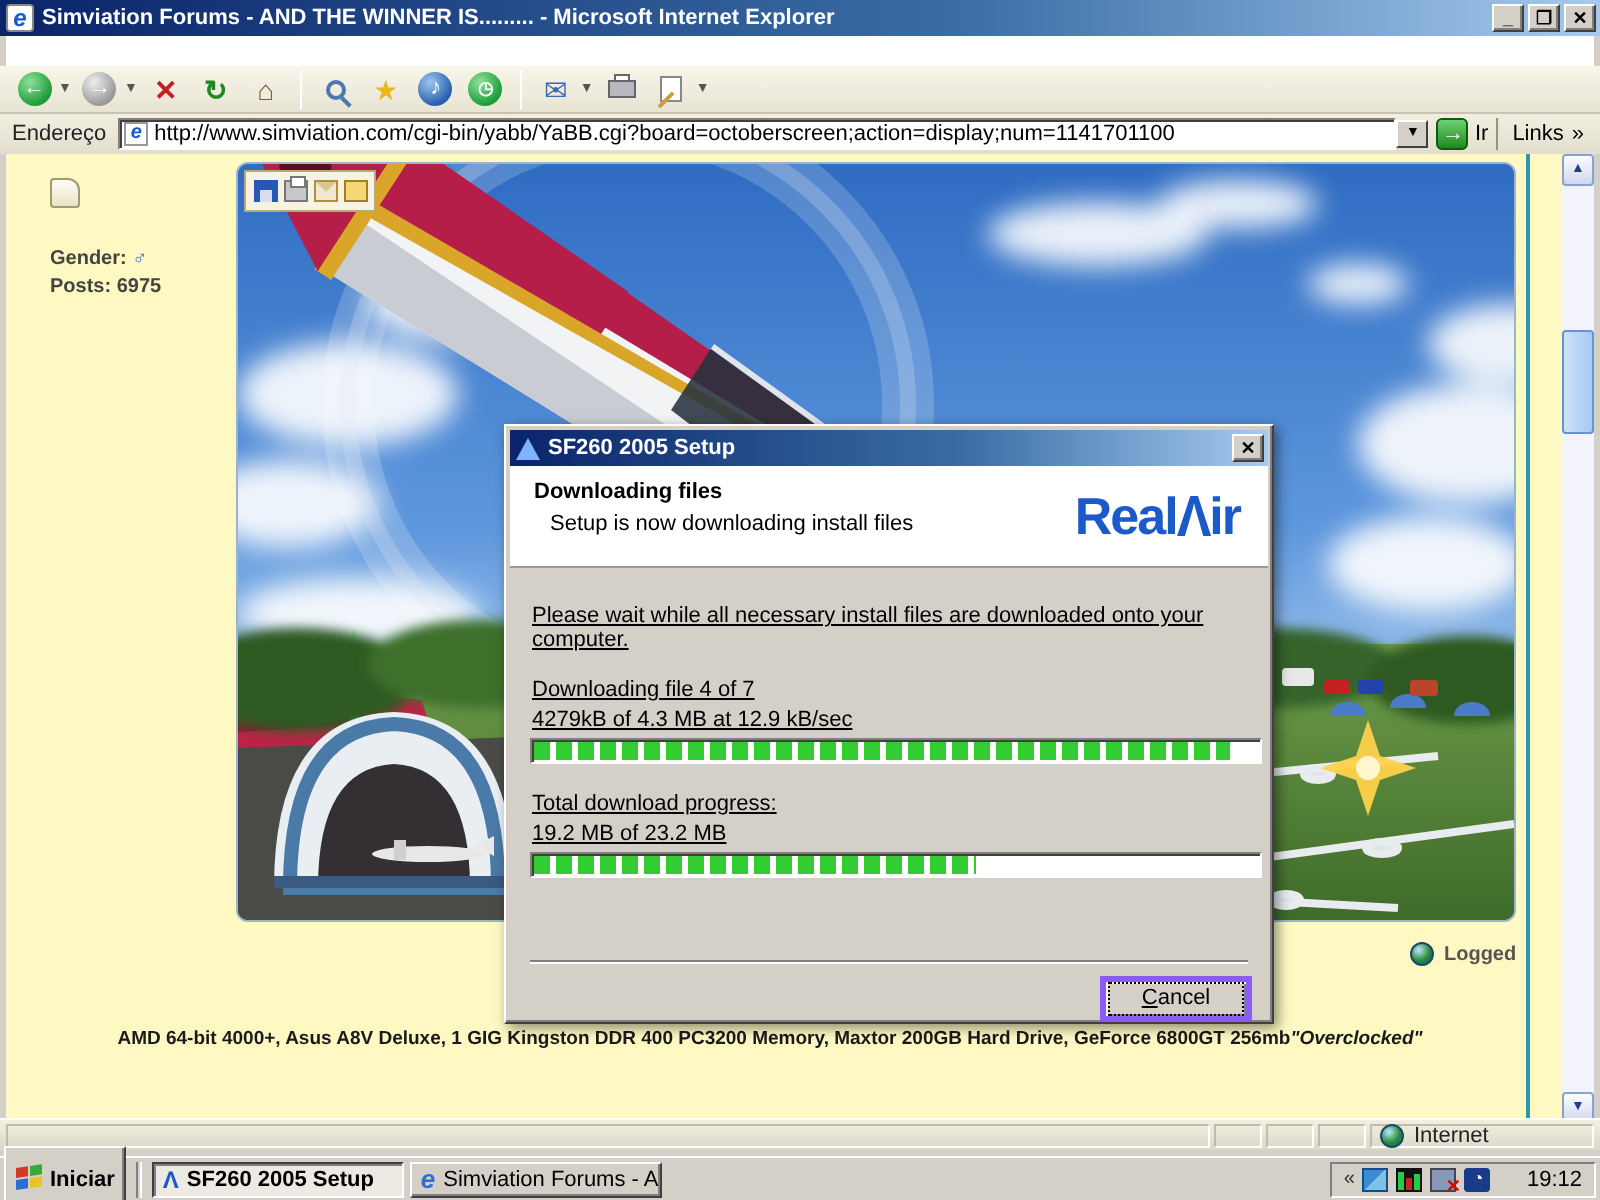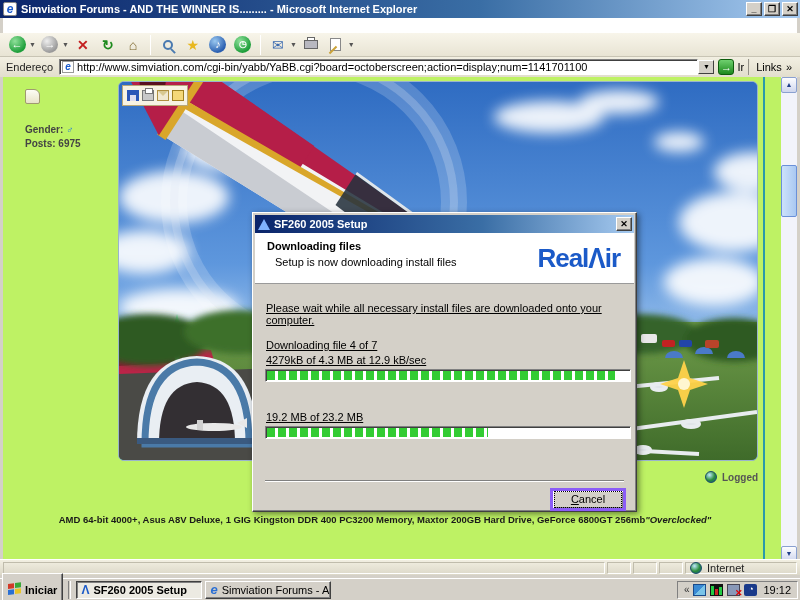--- a/index.html
+++ b/index.html
@@ -49,21 +49,21 @@
     border:1px solid #999; color:#1a5acc; font-size:10px; line-height:10px; text-align:center; font-style:italic; font-weight:bold;}
   .addr-url { white-space:nowrap; color:#000; }
   .addr-dd { width:16px; height:14px; background:#d4d0c8; border:1px solid; border-color:#fff #404040 #404040 #fff;
     font-size:7px; text-align:center; line-height:12px; flex:none; }
   .go-btn { display:flex; align-items:center; gap:3px; margin:0 4px; }
   .go-icon { width:16px; height:16px; border-radius:3px; background:linear-gradient(#6fd06f,#1d8a1d);
     color:#fff; text-align:center; line-height:15px; font-weight:bold; border:1px solid #0d5c0d; }
   .links { display:flex; align-items:center; gap:4px; padding:0 6px; border-left:2px groove #e8e4d4; height:16px; }
 
   
-  .content { position:absolute; left:0; right:0; top:77px; height:485px; background:#bef264; overflow:hidden; }
+  .content { position:absolute; left:0; right:0; top:77px; height:485px; background:#fef9c3; overflow:hidden; }
   .note-icon { position:absolute; left:22px; top:12px; width:15px; height:15px;
     background:linear-gradient(#fdfdf5,#e8e4c8); border:1px solid #a09a70; border-radius:2px 6px 2px 2px; }
   .userinfo { position:absolute; left:22px; top:46px; font-size:10px; font-weight:bold; color:#444; line-height:14px; }
   .male { color:#2a7fd4; }
 
   .sim-image { position:absolute; left:115px; top:4px; width:640px; height:380px;
     border-radius:6px; overflow:hidden; border:1px solid #9ab4cc; background:#3d7ccf; }
   .img-toolbar { position:absolute; left:3px; top:3px; width:66px; height:21px; background:#f7f3e3;
     border:1px solid #b8a878; display:flex; align-items:center; justify-content:space-around; padding:0 2px; z-index:5; }
   .mini { width:12px; height:11px; position:relative; }
@@ -149,21 +149,21 @@
     border:1px solid; border-color:#808080 #fff #fff #808080; }
   .tray-chev { font-size:10px; color:#333; }
   .tray-ico { width:13px; height:12px; }
   .t-net { background:linear-gradient(135deg,#3a8ad4 50%,#7ac4e8 50%); border:1px solid #1a4a8a; }
   .t-meter { background:#111; display:flex; align-items:flex-end; gap:1px; padding:1px; }
   .t-meter i { width:3px; background:#22cc44; display:block; }
   .t-meter i.r { background:#cc2222; }
   .t-redx { background:#8898b8; border:1px solid #445; position:relative; }
   .t-redx:after { content:"✕"; position:absolute; right:-3px; bottom:-3px; color:#d00; font-size:9px; font-weight:bold; }
   .t-play { background:#1a3a8a; border-radius:2px; color:#fff; font-size:9px; text-align:center; line-height:11px; }
-  .clock { font-size:11px; color:#000; margin-left:2px;text-align:center; }
+  .clock { font-size:11px; color:#000; margin-left:14px;text-align:center; }
 </style>
 </head>
 <body>
 
 <div class="ie-window">
 
   <div class="titlebar">
     <div class="ie-icon">e</div>
     <div class="ttl">Simviation Forums - AND THE WINNER IS......... - Microsoft Internet Explorer</div>
     <div class="winbtns">
@@ -384,20 +384,21 @@
         <div class="dlg-subheading">Setup is now downloading install files</div>
         <div class="brand"><span>Real</span><span class="acc">Λ</span><span>ir</span></div>
       </div>
       <div class="dlg-body">
         <div class="dlg-text" style="top:18px">Please wait while all necessary install files are downloaded onto your computer.</div>
         <div class="dlg-text" style="top:55px">Downloading file 4 of 7</div>
         <div class="dlg-text" style="top:70px">4279kB of 4.3 MB at 12.9 kB/sec</div>
         <div class="pbar" style="top:85px">
           <div class="pfill" style="width: 96%;"></div>
         </div>
+        <div class="dlg-text" style="top:112px">Total download progress:</div>
         <div class="dlg-text" style="top:127px">19.2 MB of 23.2 MB</div>
         <div class="pbar" style="top:142px">
           <div class="pfill" style="width: 61%;"></div>
         </div>
         <div class="dlg-sep"></div>
         <div class="cancel-btn">
           <div class="cancel-inner">Cancel</div>
         </div>
       </div>
     </div>

